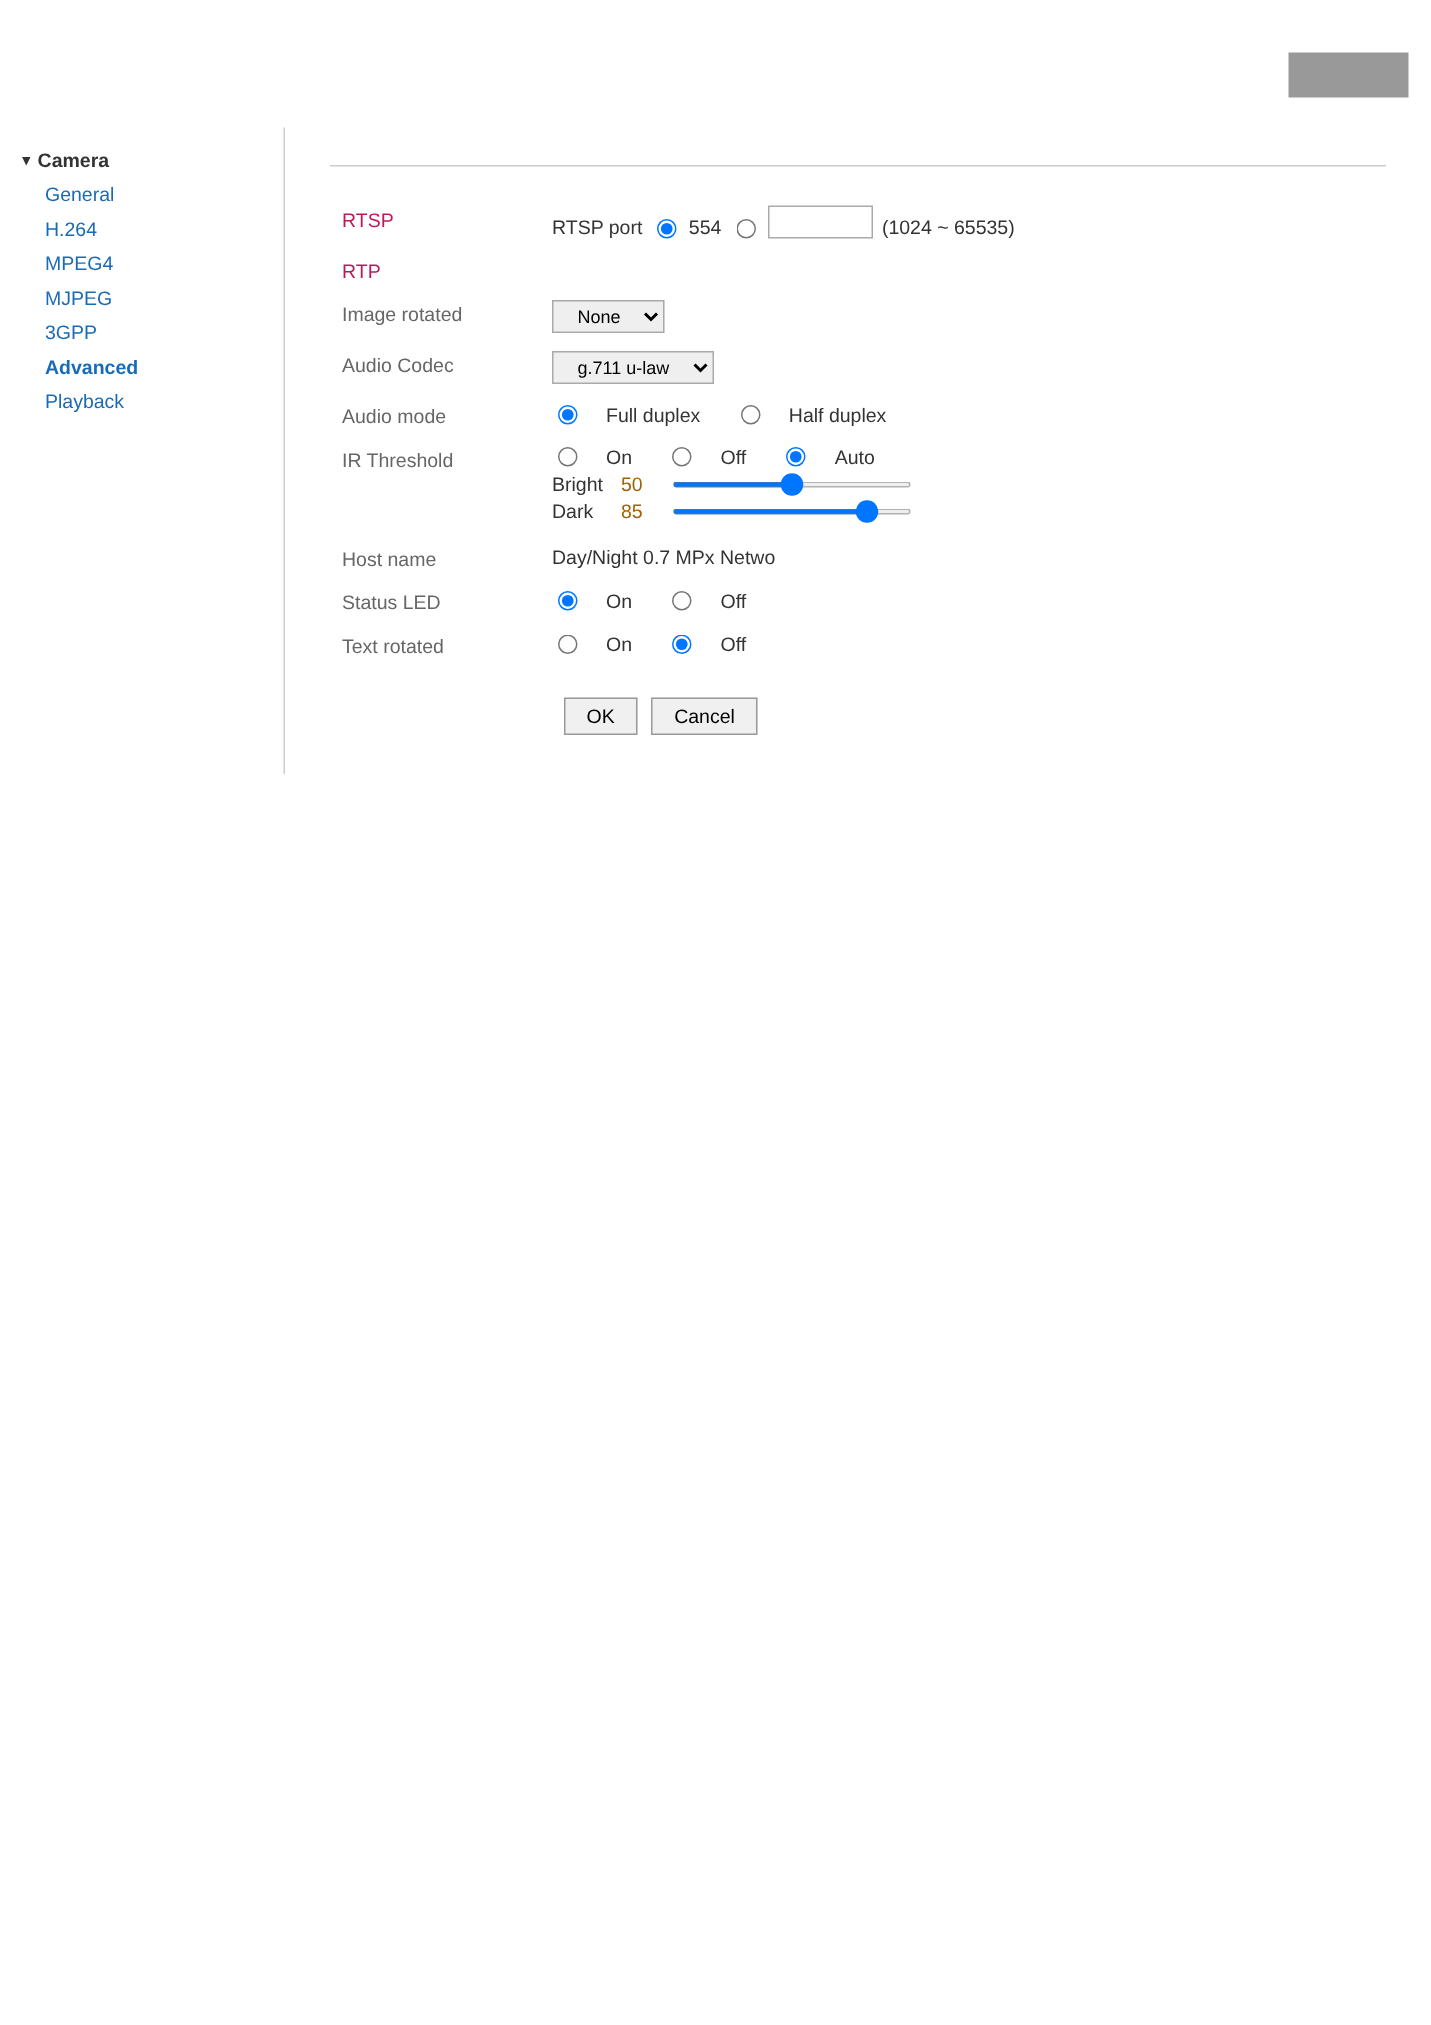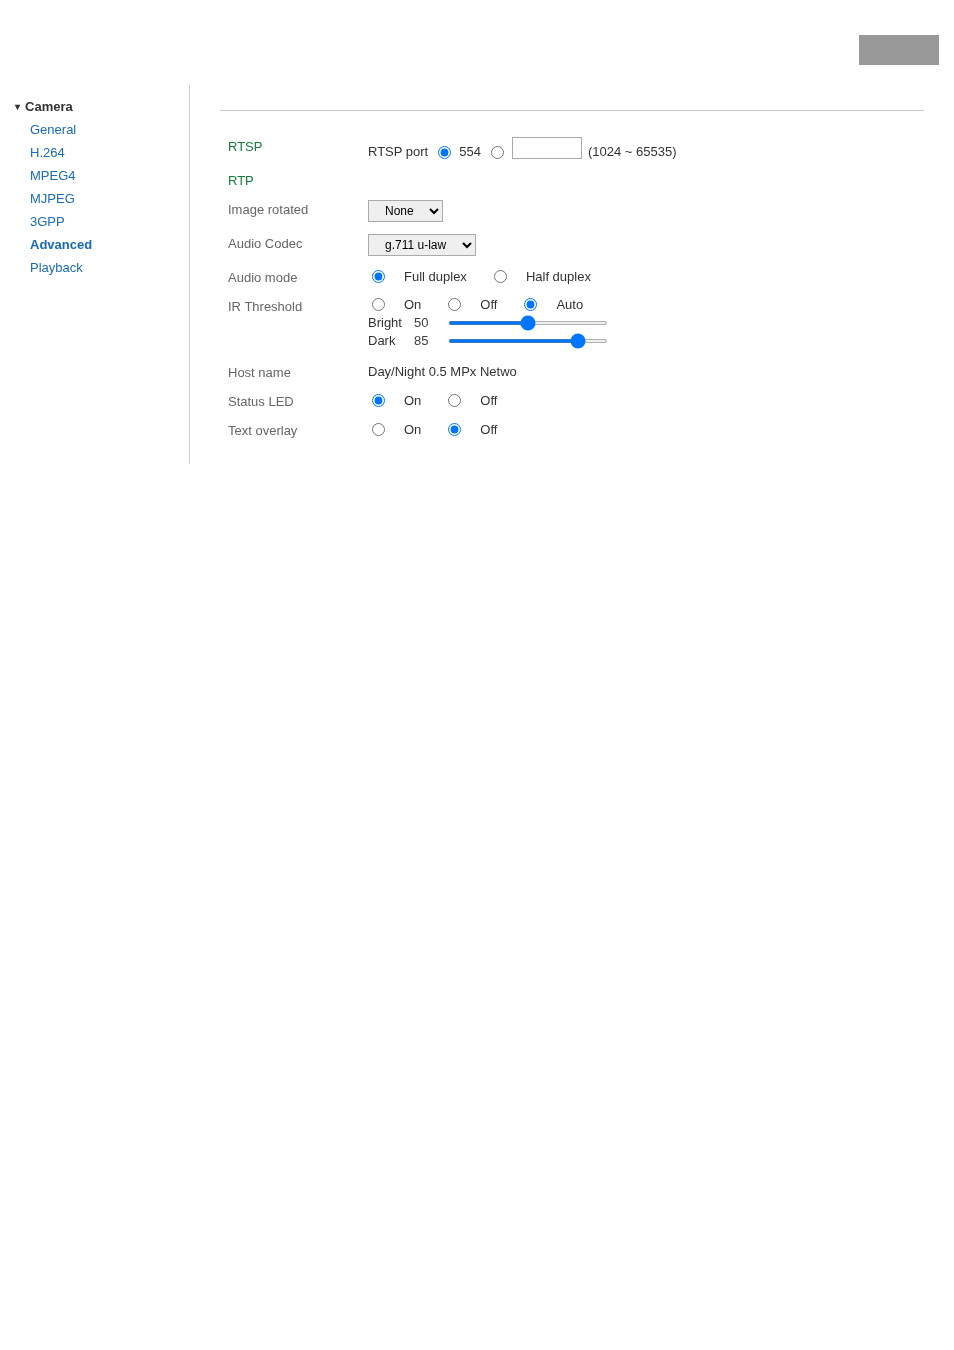--- a/index.html
+++ b/index.html
@@ -88,21 +88,21 @@
       font-size: 13px;
       vertical-align: top;
       padding-top: 8px;
     }
     .form-table .value-col {
       font-size: 13px;
       color: #333;
     }
 
     .section-label {
-      color: #15803d;
+      color: #be185d;
       font-size: 13px;
       font-weight: normal;
     }
 
     
     input[type="text"] {
       border: 1px solid #aaa;
       padding: 2px 4px;
       font-size: 12px;
       height: 22px;
@@ -127,21 +127,21 @@
       margin: 3px 0;
     }
     .slider-label {
       width: 40px;
       font-size: 13px;
       color: #333;
     }
     .slider-value {
       width: 28px;
       font-size: 13px;
-      color: #404040;
+      color: #a16207;
     }
     input[type="range"] {
       width: 160px;
       height: 4px;
       cursor: pointer;
     }
 
     
     .btn {
       border: 1px solid #999;
@@ -305,50 +305,59 @@
               <input type="range" min="0" max="100" value="85" style="">
             </div>
           </td>
         </tr>
 
         <tr>
           <td class="label-col">
             <span>Host name</span>
           </td>
           <td class="value-col">
-            <span class="host-name-val">Day/Night 0.5 MPx Netwo</span>
+            <span class="host-name-val">Day/Night 0.7 MPx Netwo</span>
           </td>
         </tr>
 
         <tr>
           <td class="label-col">
             <span>Status LED</span>
           </td>
           <td class="value-col">
             <div class="radio-group">
               <input type="radio" name="status_led" checked="" style="">
               <label>On</label>
               <input type="radio" name="status_led" style="">
               <label>Off</label>
             </div>
           </td>
         </tr>
 
         <tr>
           <td class="label-col">
-            <span>Text overlay</span>
+            <span>Text rotated</span>
           </td>
           <td class="value-col">
             <div class="radio-group">
               <input type="radio" name="text_overlay" style="">
               <label>On</label>
               <input type="radio" name="text_overlay" checked="" style="">
               <label>Off</label>
             </div>
           </td>
         </tr>
 
 
+        <tr>
+          <td class="label-col"></td>
+          <td class="value-col">
+            <div class="buttons-row">
+              <button class="btn">OK</button>
+              <button class="btn">Cancel</button>
+            </div>
+          </td>
+        </tr>
 
       </tbody>
     </table>
   </div>
 </div>
 
 </body></html>

